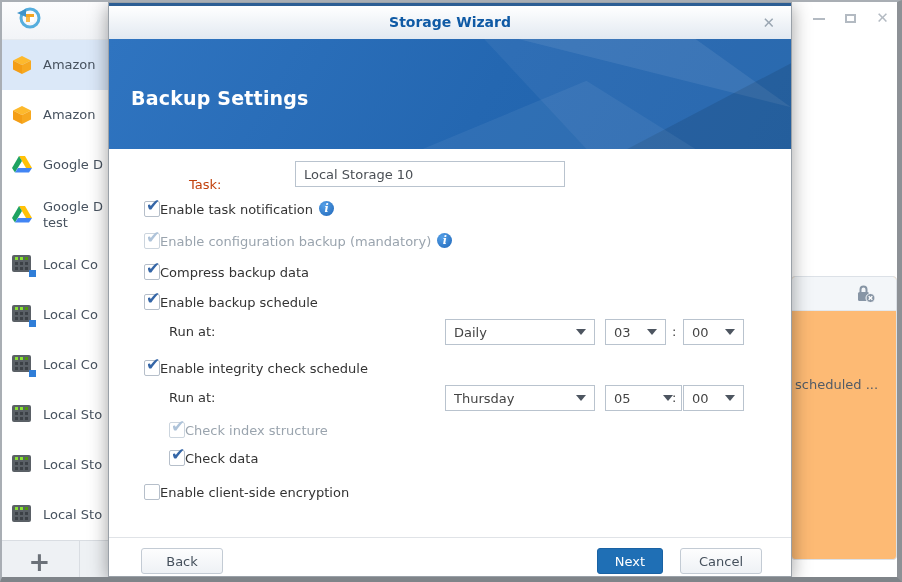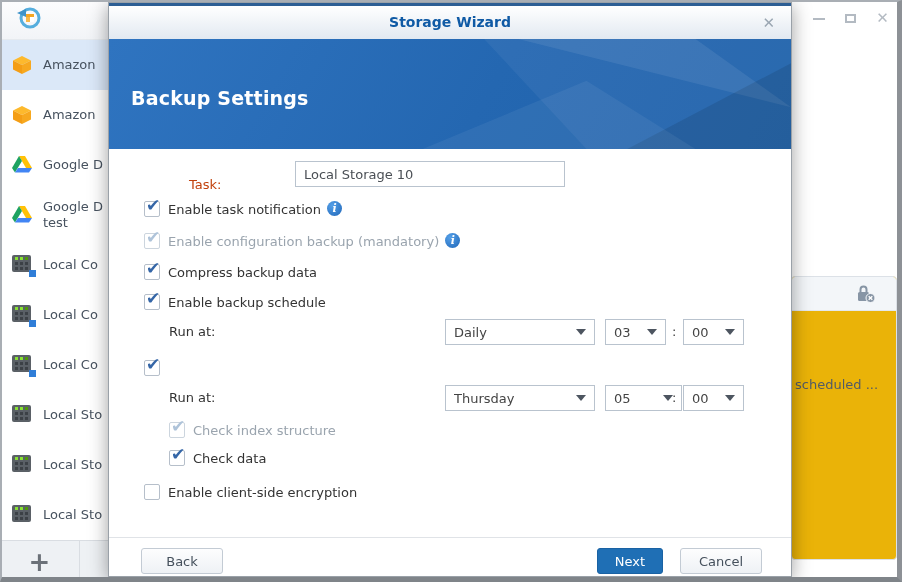--- a/index.html
+++ b/index.html
@@ -18,21 +18,21 @@
   .badge-sq { position:absolute; right:-2px; bottom:-2px; width:7px; height:7px; background:#2f7ed8; }
   .side-toolbar { position:absolute; left:0; bottom:0; width:108px; height:42px; background:#eef1f4; border-top:1px solid #d9dde2; display:flex; }
   .plus-btn { width:80px; height:100%; border-right:1px solid #d9dde2; display:flex; align-items:center; justify-content:center; color:#6b7178; font-size:26px; font-weight:bold; cursor:pointer; }
 
   .win-controls { position:absolute; top:11px; right:12px; display:flex; gap:17px; align-items:center; z-index:5; }
   .wc { width:15px; height:15px; display:flex; align-items:center; justify-content:center; color:#b3bac2; cursor:pointer; }
   .wc-min-bar { width:12px; height:2px; background:#b3bac2; }
   .wc-max-box { width:11px; height:9px; border:2px solid #b3bac2; }
   .wc-close { font-size:15px; line-height:15px; }
 
-  .right-panel { position:absolute; left:791px; top:276px; width:106px; height:284px; background:#eab308; border:1px solid #dce1e7; border-radius:4px; overflow:hidden; }
+  .right-panel { position:absolute; left:791px; top:276px; width:106px; height:284px; background:#fdba74; border:1px solid #dce1e7; border-radius:4px; overflow:hidden; }
   .rp-head { height:34px; background:#f3f6f9; border-bottom:1px solid #e3e8ed; position:relative; }
   .rp-icon { position:absolute; right:20px; top:8px; cursor:pointer; }
   .rp-snippet { position:absolute; left:3px; top:100px; color:#525b66; font-size:13px; white-space:nowrap; }
 
   
   .dialog { position:absolute; left:108px; top:2px; width:684px; height:575px; background:#fff; border:1px solid #9aa1a8; box-shadow:0 4px 18px rgba(0,0,0,.38); z-index:10; }
   .dlg-topline { position:absolute; left:0; top:0; right:0; height:3px; background:#2d5e94; }
   .dlg-titlebar { position:absolute; left:0; top:3px; right:0; height:33px; background:linear-gradient(#ffffff,#e2e9f1); }
   .dlg-title { position:absolute; left:0; right:0; top:8px; text-align:center; color:#0f5aa5; font-weight:bold; font-size:14px; }
   .dlg-close { position:absolute; right:16px; top:8px; color:#9aa6b2; font-size:15px; cursor:pointer; }
@@ -46,21 +46,21 @@
 
   .body-abs { position:absolute; }
   .task-label { left:32px; top:174px; color:#c2410c;margin-left:48px; }
   .task-input { left:186px; top:158px; width:270px; height:26px; border:1px solid #b9c3ce; padding:0 8px; font:13px "DejaVu Sans",sans-serif; color:#4a4f55; background:#fff; }
 
   .cb-row { position:absolute; display:flex; align-items:flex-start; }
   .cb { position:relative; width:16px; height:16px; border:1px solid #b6bfca; border-radius:2px; background:#fff; flex:0 0 16px; cursor:pointer; }
   .cb .mark { position:absolute; left:1px; top:-7px; font-size:17px; font-weight:bold; color:#3566a7; }
   .cb.disabled { border-color:#ccd5de; }
   .cb.disabled .mark { color:#aec3d9; }
-  .cb-label { margin-left:8px; line-height:17px; color:#333; }
+  .cb-label { line-height:17px; color:#333; }
   .cb-row.disabled .cb-label { color:#9aa4ae; }
   .info-ic { width:15px; height:15px; margin-left:6px; border-radius:50%; background:radial-gradient(circle at 35% 30%,#55a0e8,#1f66b8); color:#fff; font:italic bold 11px "DejaVu Serif",serif; display:inline-flex; align-items:center; justify-content:center; cursor:pointer; }
 
   .runat-label { color:#333; }
   .select { position:absolute; height:26px; border:1px solid #b9c3ce; background:#fff; display:flex; align-items:center; padding:0 8px; color:#444; cursor:pointer; }
   .select .val { flex:1; white-space:nowrap; overflow:hidden; }
   .caret { width:0; height:0; border-left:5px solid transparent; border-right:5px solid transparent; border-top:6px solid #4d5560; margin-left:6px; }
   .colon { position:absolute; color:#444; }
 
   .dlg-divider { position:absolute; left:0; right:0; top:534px; height:1px; background:#e0e3e7; }
@@ -343,20 +343,21 @@
     <div class="colon" style="left:563px; top:321px;">:</div>
     <div class="select" style="left:574px; top:316px; width:61px;">
       <span class="val">00</span>
         <span class="caret"></span>
     </div>
 
     <div class="cb-row" style="left:35px; top:357px;">
       <span class="cb checked">
           <span class="mark">✔</span>
         </span>
+      <span class="cb-label">Enable integrity check schedule</span>
     </div>
 
     <div class="body-abs runat-label" style="left:60px; top:387px;">Run at:</div>
     <div class="select" style="left:336px; top:382px; width:150px;">
       <span class="val">Thursday</span>
         <span class="caret"></span>
     </div>
     <div class="select" style="left:496px; top:382px; width:77px;">
       <span class="val">05</span>
         <span class="caret"></span>

